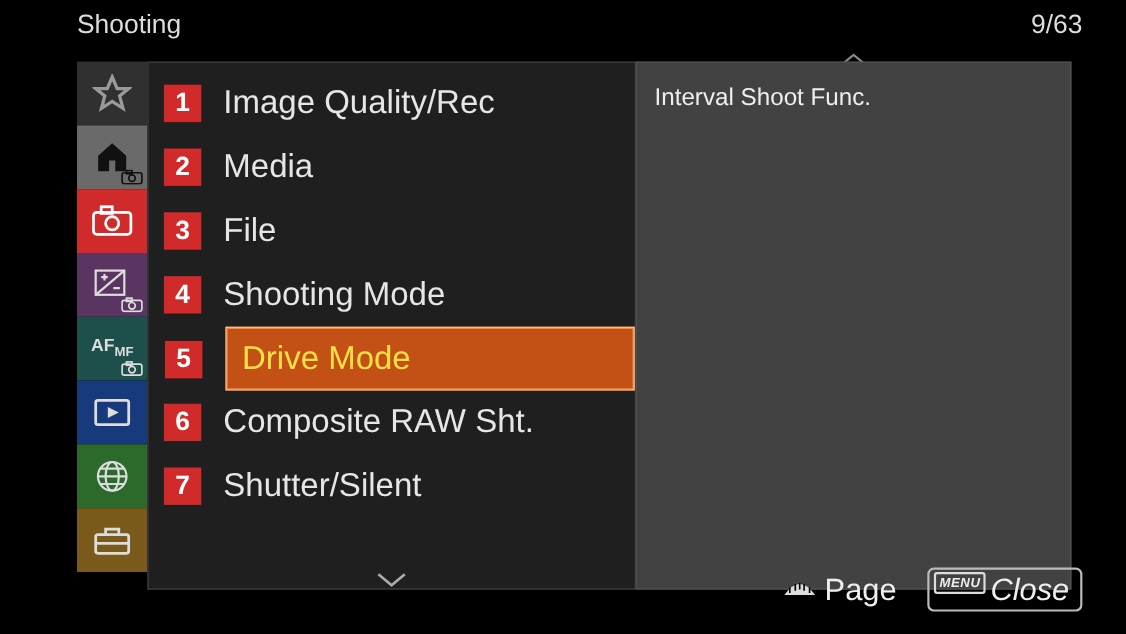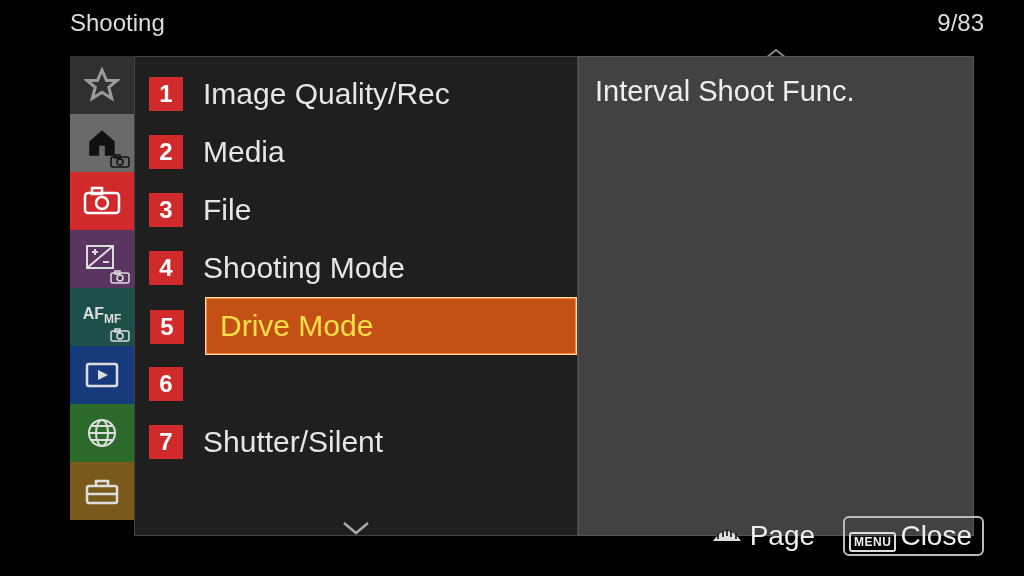--- a/index.html
+++ b/index.html
@@ -124,21 +124,21 @@
   }
 
   
   .detail {
     position: absolute;
     left: 578px; top: 56px;
     width: 396px; height: 480px;
     background: #424242;
     border: 1px solid #555;
     padding: 18px 16px;
-    font-size: 29px;
+    font-size: 22px;
     color: #eee;
   }
 
   
   .footer {
     position: absolute;
     left: 0; right: 0; bottom: 21px;
     height: 38px;
     display: flex;
     justify-content: flex-end;
@@ -148,43 +148,44 @@
     font-size: 28px;
     color: #eee;
   }
   .foot-page {
     display: flex;
     align-items: center;
     gap: 6px;
   }
   .foot-close {
     display: flex;
-    align-items: flex-end;
+    align-items: flex-start;
     gap: 4px;
     border: 2px solid #bbb;
     border-radius: 6px;
     padding: 2px 10px 2px 4px;
+    font-style: italic;
   }
   .menu-badge {
     font-size: 12px;
     font-weight: bold;
     border: 2px solid #ddd;
     border-radius: 3px;
     padding: 1px 3px;
     letter-spacing: 0.5px;
   }
 </style>
 </head>
 <body>
 
 <div class="screen">
 
   <div class="header">
     <span>Shooting</span>
-    <span>9/83</span>
+    <span>9/63</span>
   </div>
 
   <div class="tabs">
 
     <div class="tab tab-star">
       <span>
         <svg width="36" height="36" viewBox="0 0 24 24" fill="none" stroke="#9a9a9a" stroke-width="2">
           <polygon points="12,2 15,9 22,9 16.5,13.5 18.5,21 12,16.8 5.5,21 7.5,13.5 2,9 9,9"></polygon>
         </svg>
       </span>
@@ -296,20 +297,21 @@
     <div class="menu-item">
       <span class="num">4</span>
       <span class="label">Shooting Mode</span>
     </div>
     <div class="menu-item selected">
       <span class="num outside">5</span>
       <span class="label">Drive Mode</span>
     </div>
     <div class="menu-item">
       <span class="num">6</span>
+      <span class="label">Composite RAW Sht.</span>
     </div>
     <div class="menu-item">
       <span class="num">7</span>
       <span class="label">Shutter/Silent</span>
     </div>
   </div>
 
   <div class="scroll-down">
     <svg width="28" height="14" viewBox="0 0 28 14">
         <polyline points="2,2 14,12 26,2" fill="none" stroke="#aaa" stroke-width="2.5"></polyline>

